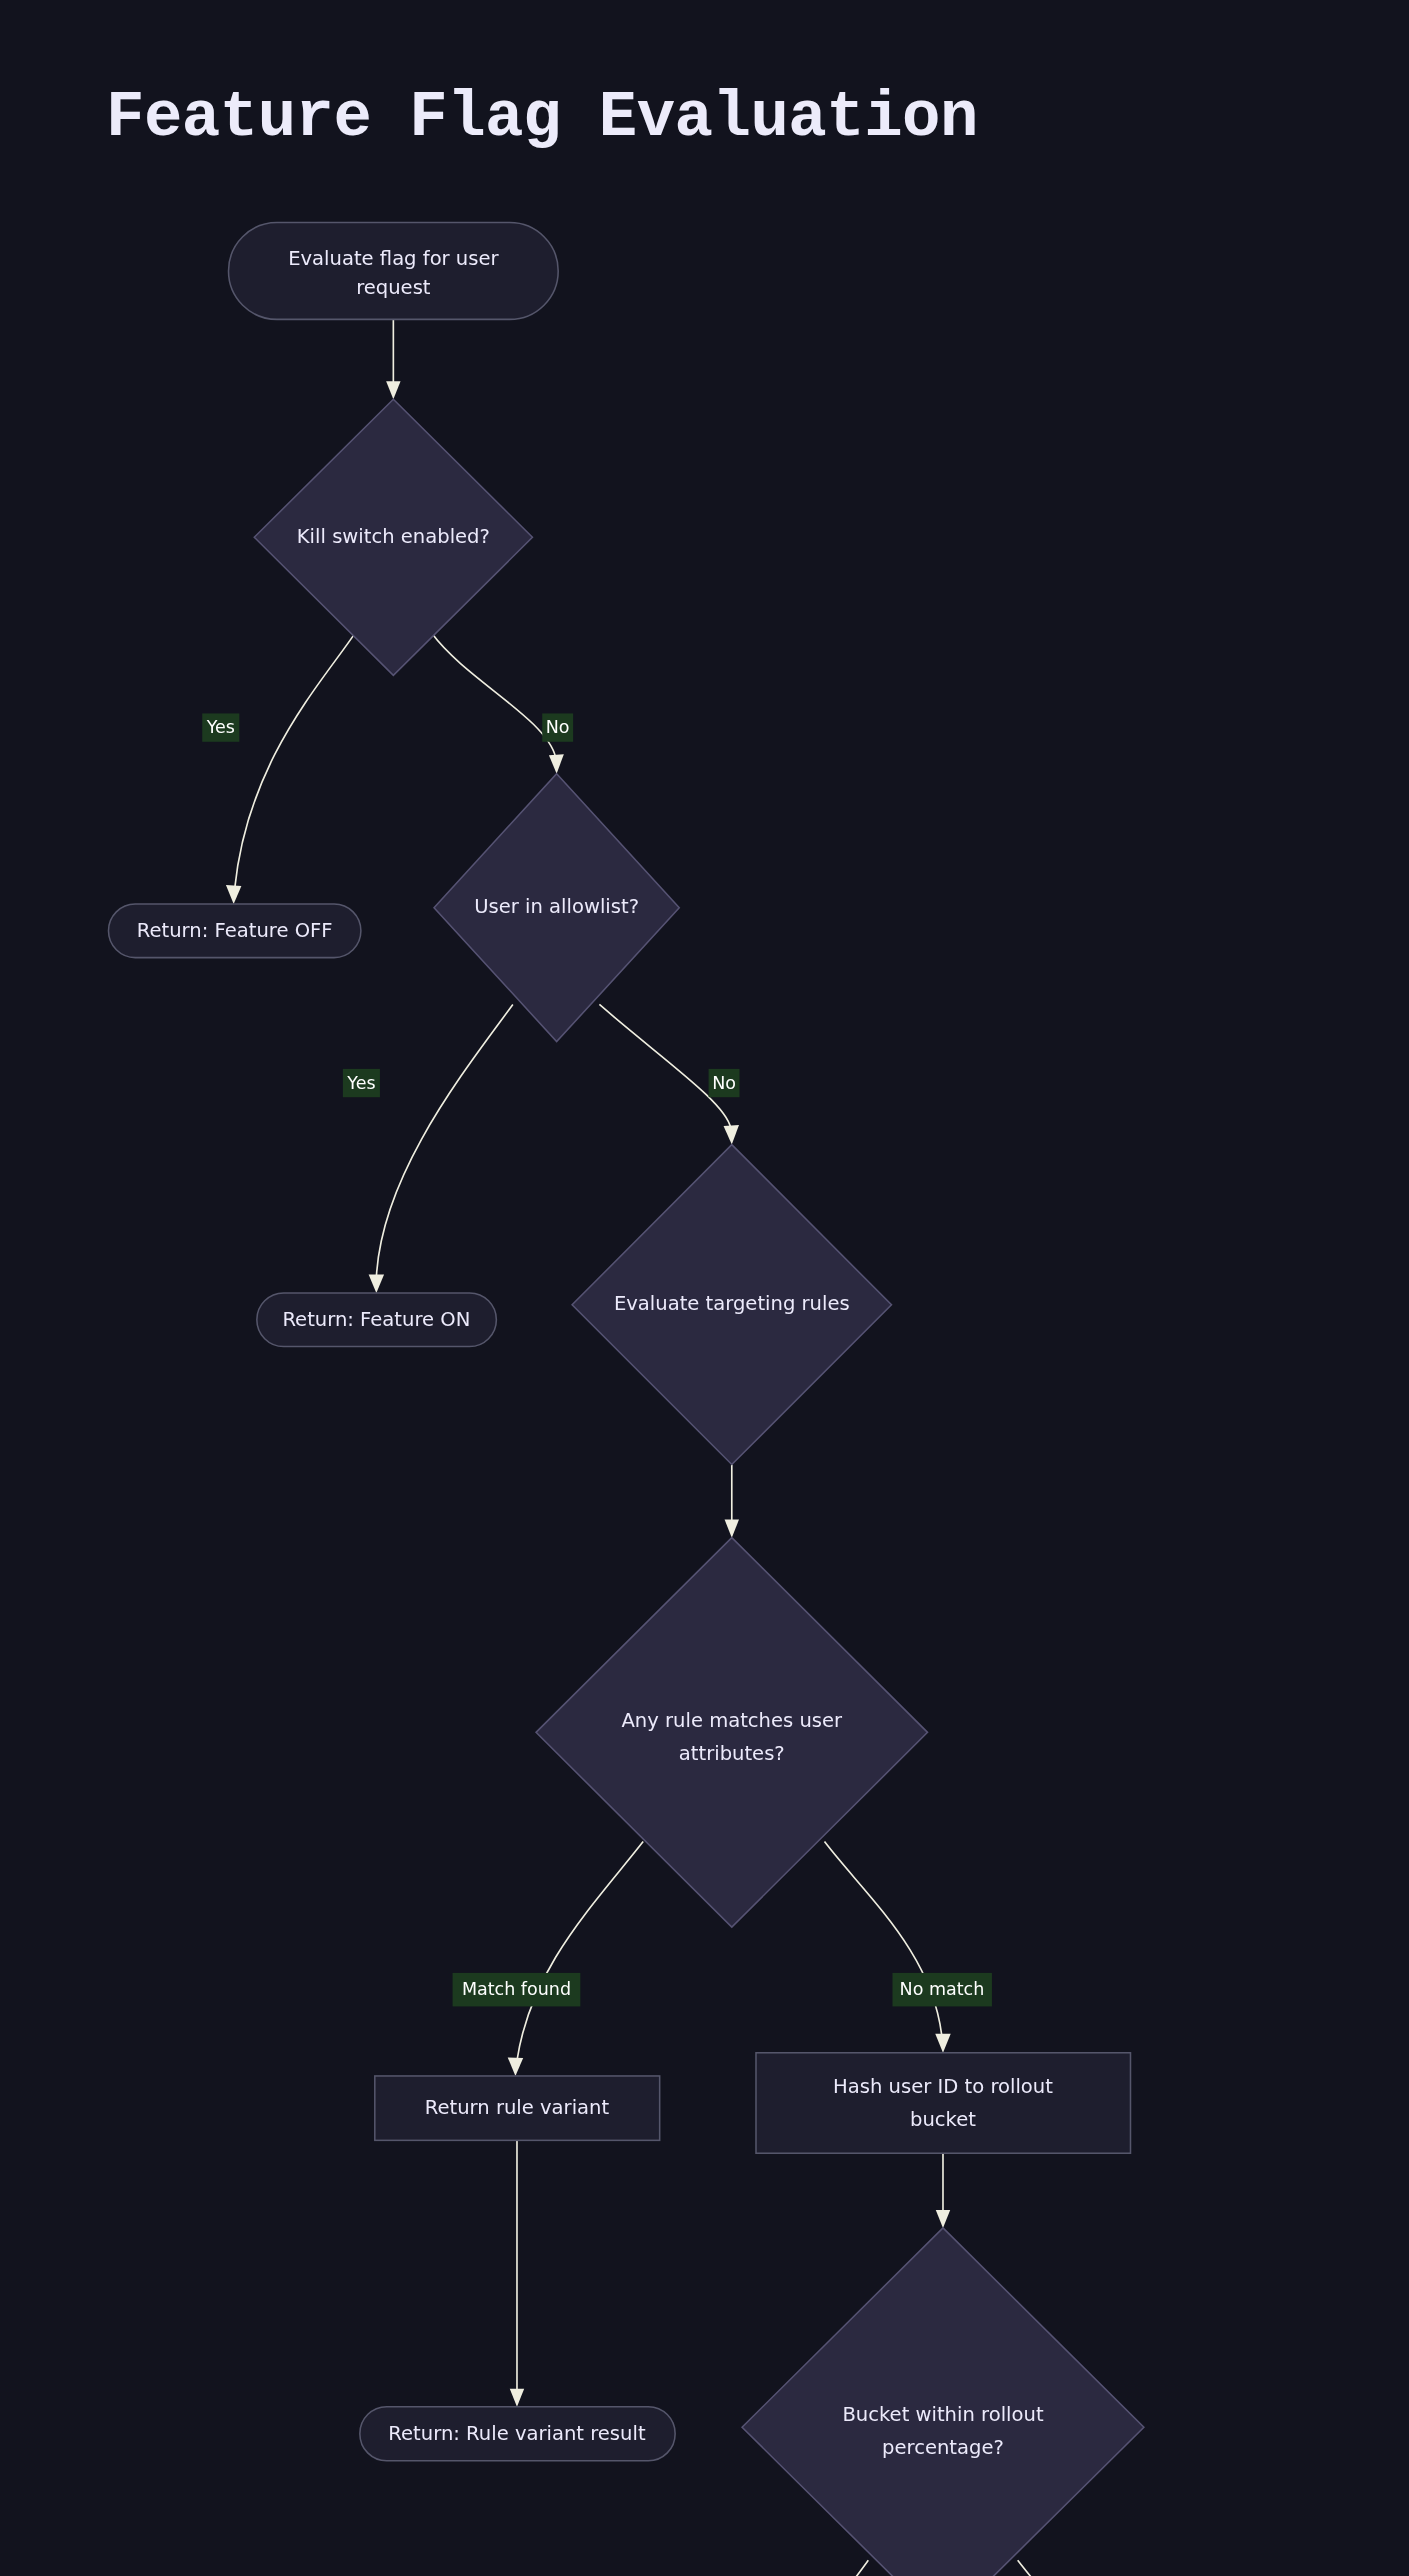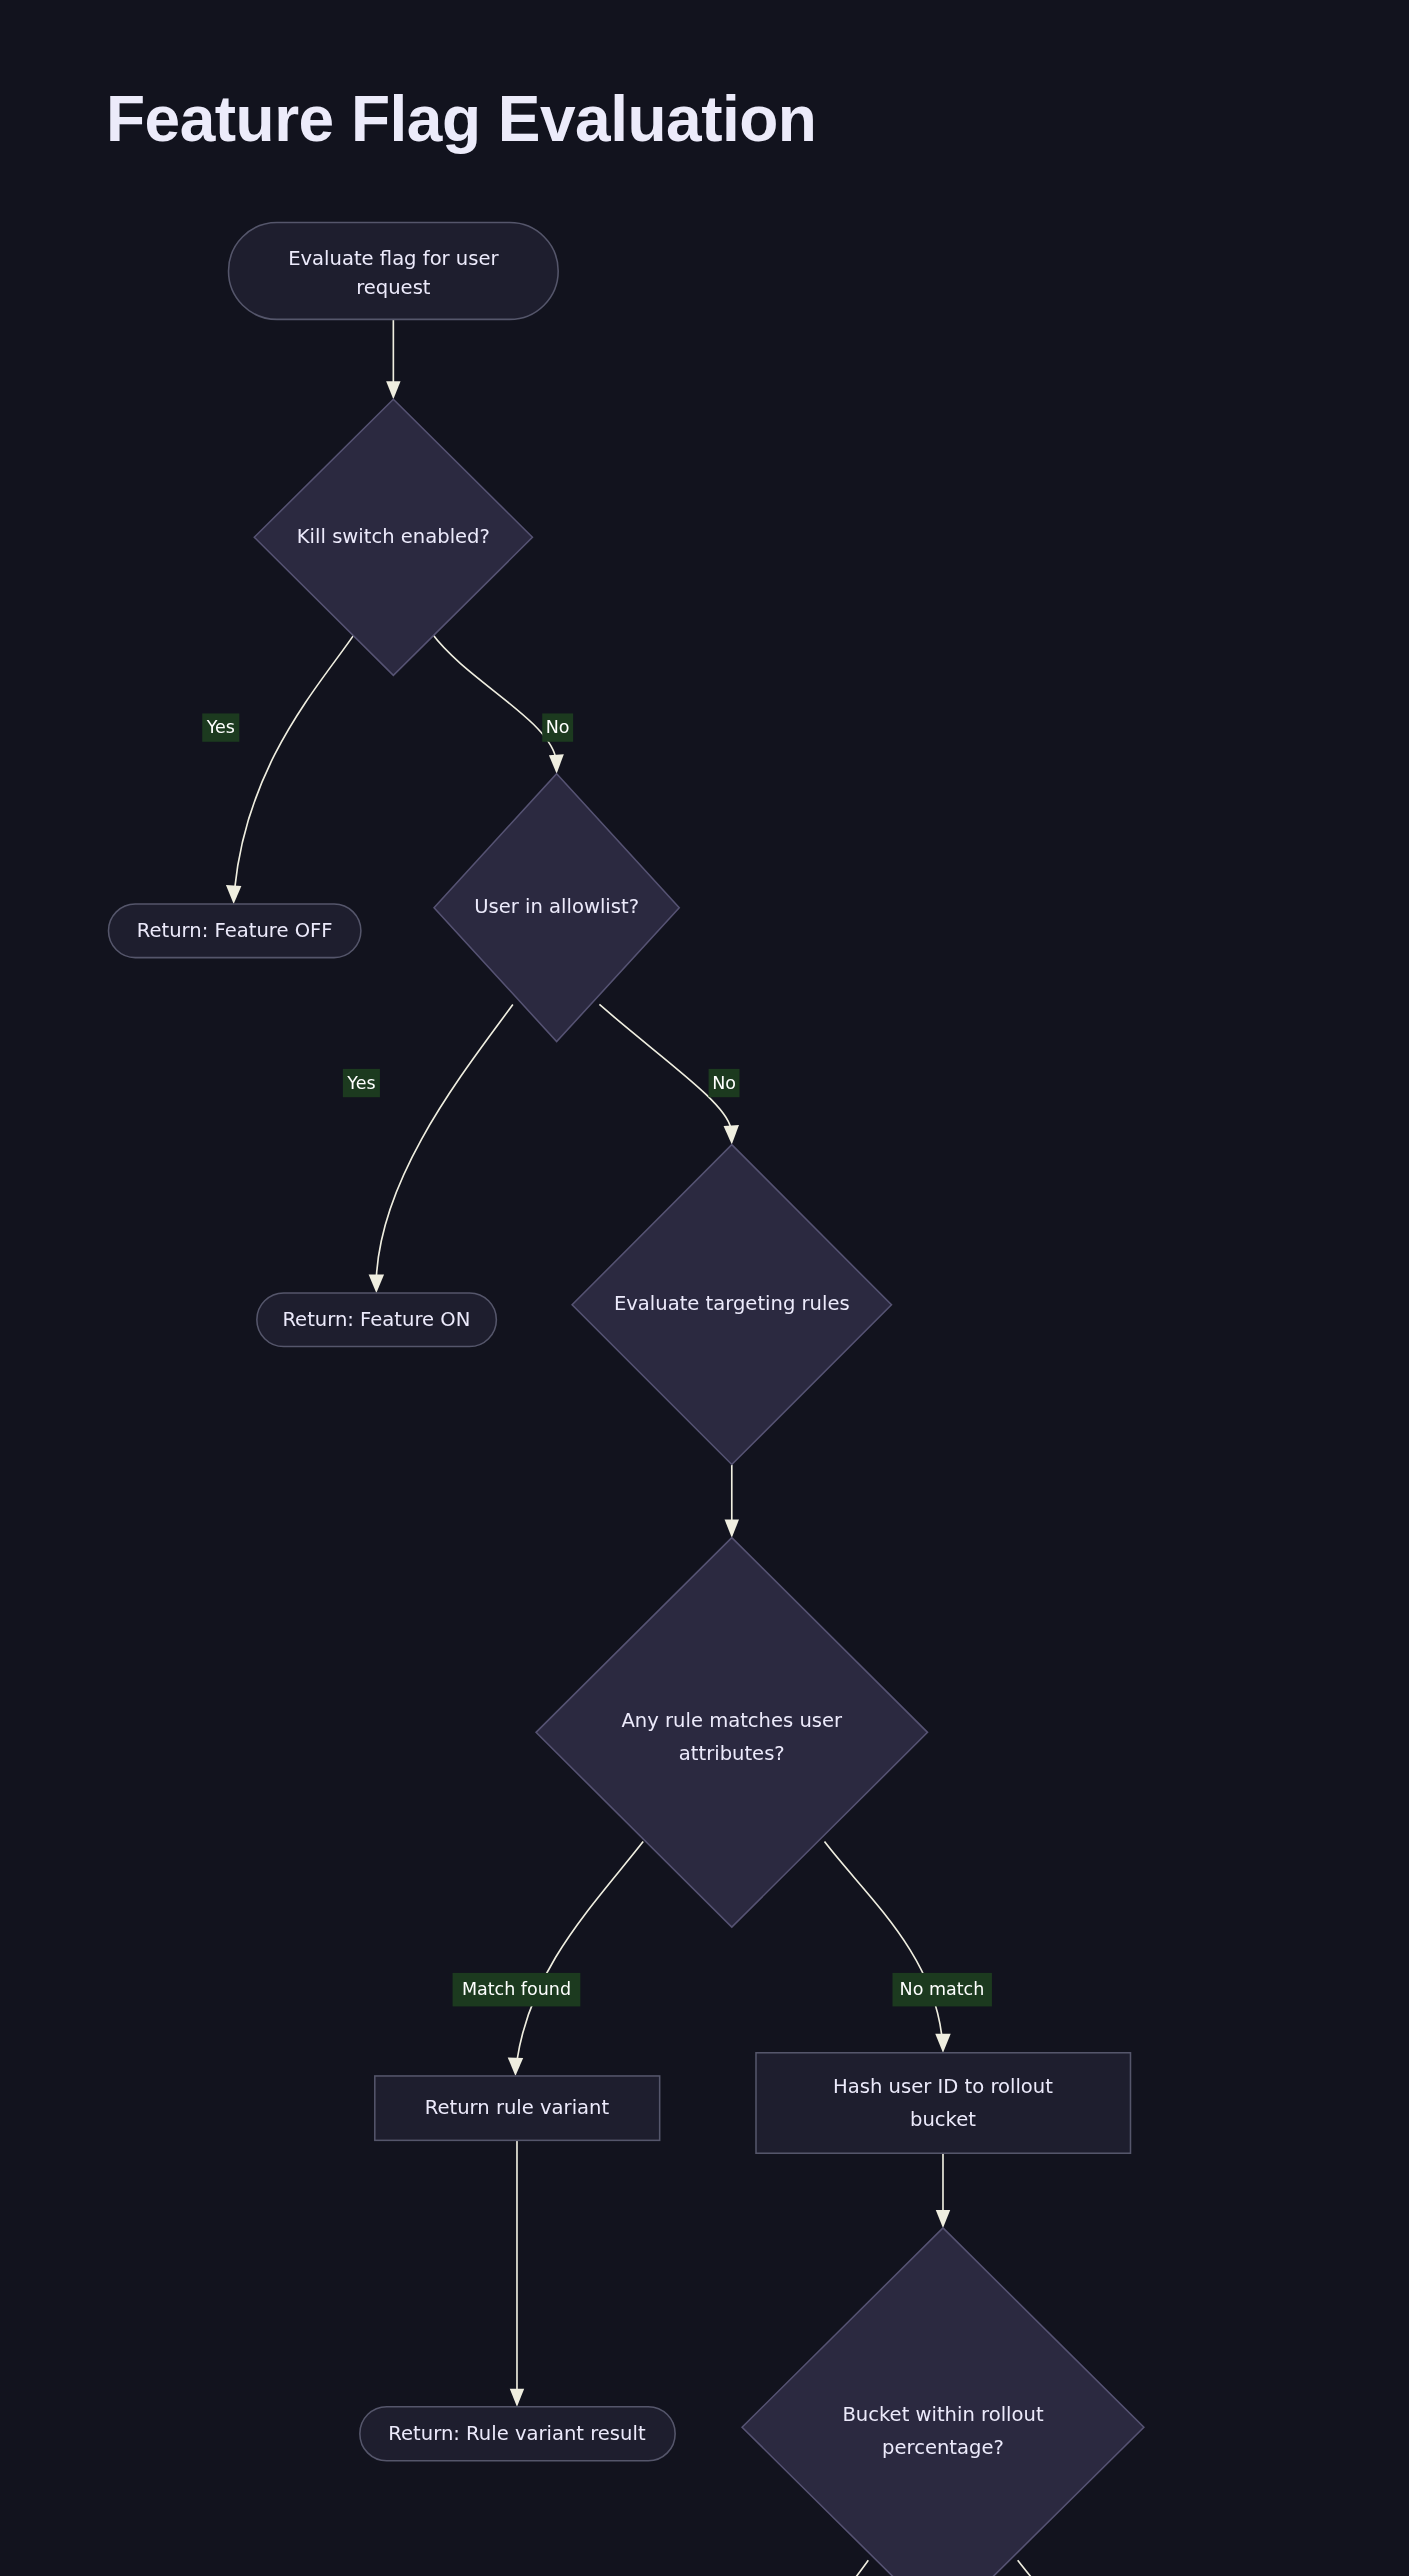--- a/index.html
+++ b/index.html
@@ -12,21 +12,21 @@
     width: 1410px;
     height: 3014px;
     position: relative;
     overflow: hidden;
     font-family: "DejaVu Sans", "Liberation Sans", sans-serif;
   }
   #page-title {
     position: absolute;
     left: 106px;
     top: 82px;
-    font-family: Liberation Sans, sans-serif;
+    font-family: Liberation Mono, monospace;
     font-size: 64px;
     font-weight: 700;
     letter-spacing: -0.5px;
     color: #ecebfa;
     white-space: nowrap;
   }
   #flow-canvas {
     position: absolute;
     left: 0;
     top: 0;

